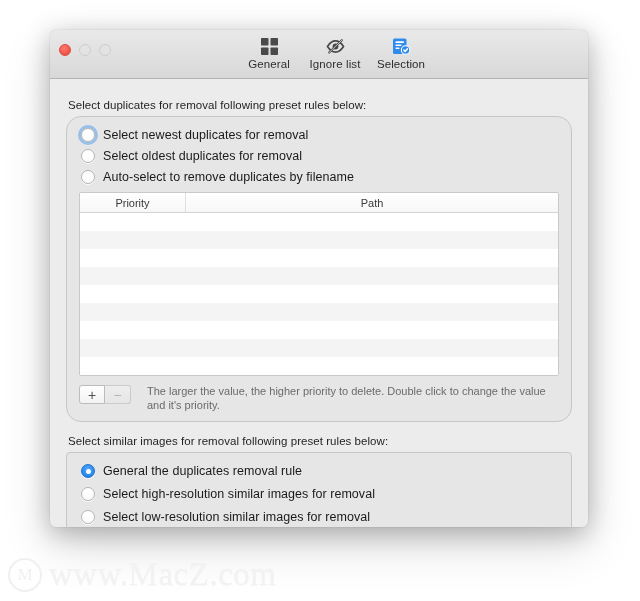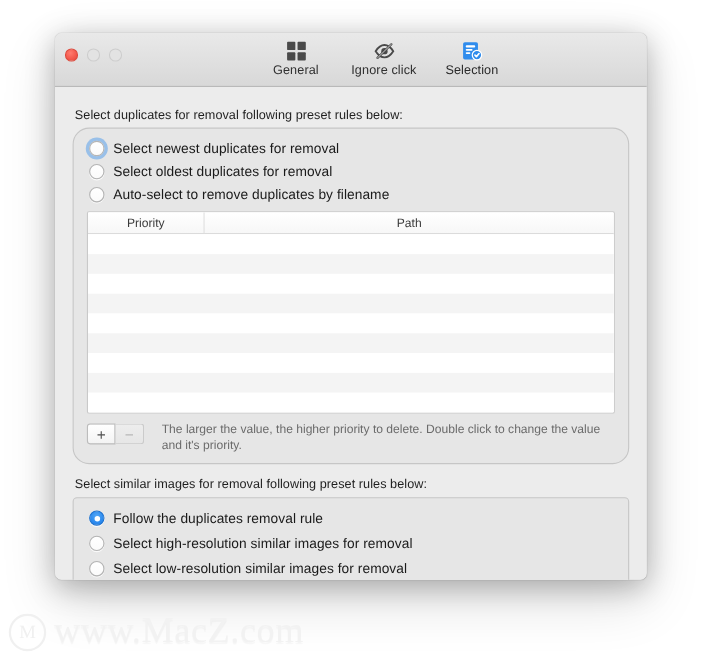--- a/index.html
+++ b/index.html
@@ -66,21 +66,20 @@
     background: #e3e3e3;
     border: 1px solid #cdcdcd;
   }
 
   .toolbar-items {
     position: absolute;
     left: 186px;
     top: 3px;
     display: flex;
     align-items: flex-start;
-    gap: 14px;
   }
   .tb-item {
     width: 62px;
     display: flex;
     flex-direction: column;
     align-items: center;
     gap: 2px;
     padding: 3px 2px 2px;
     border-radius: 4px;
     cursor: default;
@@ -316,21 +315,21 @@
 
       <div class="tb-item">
         <span class="tb-icon">
           <svg width="21" height="19" viewBox="0 0 21 19">
             <path d="M2.5 9.5 C5 5.6 7.8 3.9 10.5 3.9 C13.2 3.9 16 5.6 18.5 9.5 C16 13.4 13.2 15.1 10.5 15.1 C7.8 15.1 5 13.4 2.5 9.5 Z" fill="none" stroke="#4a4a4a" stroke-width="1.7"></path>
             <circle cx="10.5" cy="9.5" r="2.9" fill="#4a4a4a"></circle>
             <line x1="4.2" y1="15.6" x2="16.8" y2="3.2" stroke="#4a4a4a" stroke-width="2.1" stroke-linecap="round"></line>
             <line x1="4.2" y1="15.6" x2="16.8" y2="3.2" stroke="#dcdcdc" stroke-width="0.8" stroke-linecap="round"></line>
           </svg>
         </span>
-        <span class="tb-label">Ignore click</span>
+        <span class="tb-label">Ignore list</span>
       </div>
 
       <div class="tb-item active">
         <span class="tb-icon">
           <svg width="20" height="19" viewBox="0 0 20 19">
             <rect x="2" y="1.5" width="13.5" height="15.5" rx="1.6" fill="#2f8ced"></rect>
             <rect x="4.4" y="4.2" width="8.6" height="1.9" rx="0.9" fill="#ffffff"></rect>
             <rect x="4.4" y="7.5" width="6.2" height="1.6" rx="0.8" fill="#ffffff"></rect>
             <rect x="4.4" y="10.4" width="4.2" height="1.6" rx="0.8" fill="#ffffff"></rect>
             <circle cx="14.6" cy="13.1" r="4.3" fill="#2f8ced" stroke="#ffffff" stroke-width="1.1"></circle>
@@ -394,21 +393,21 @@
     </div>
 
     <div class="spacer-between"></div>
 
     <div class="group-label">Select similar images for removal following preset rules below:</div>
 
     <div class="panel" id="panel-similar">
 
       <div class="radio-row">
         <span class="radio checked"></span>
-        <span class="radio-label">Follow the duplicates removal rule</span>
+        <span class="radio-label">General the duplicates removal rule</span>
       </div>
 
       <div class="radio-row">
         <span class="radio"></span>
         <span class="radio-label">Select high-resolution similar images for removal</span>
       </div>
 
       <div class="radio-row">
         <span class="radio"></span>
         <span class="radio-label">Select low-resolution similar images for removal</span>

